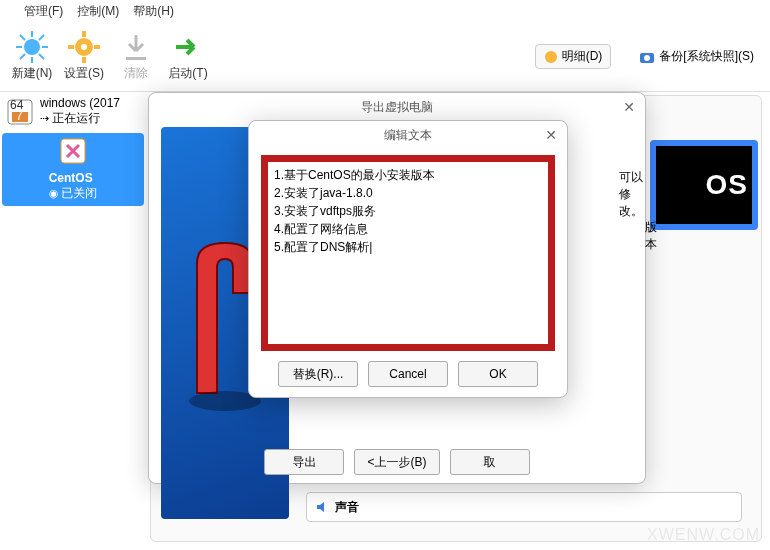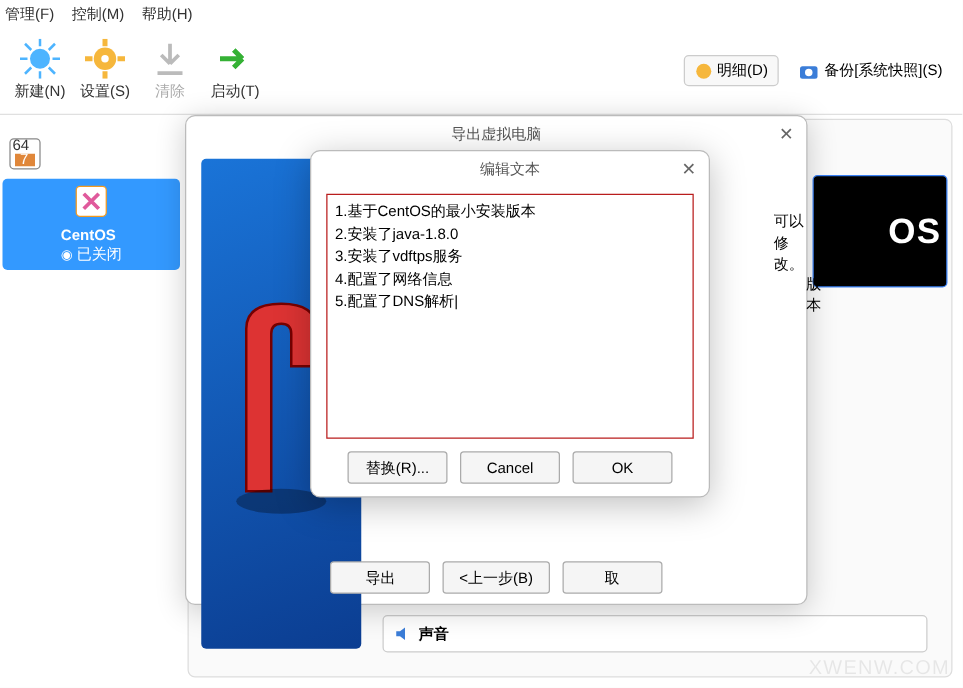--- a/index.html
+++ b/index.html
@@ -1,49 +1,49 @@
 <!DOCTYPE html>
 <html><head>
 <meta charset="utf-8">
 <style>
 * { box-sizing: border-box; margin: 0; padding: 0; font-family: "Microsoft YaHei", sans-serif; font-size: 12px; }
 body { width: 770px; height: 550px; background: #fff; position: relative; overflow: hidden; }
-.menubar { height: 22px; display: flex; align-items: center; padding: 0 4px; gap: 14px; }
+.menubar { height: 22px; display: flex; align-items: center; padding: 0 24px; gap: 14px; }
 .menubar span { color: #333; cursor: default; }
 .toolbar { height: 70px; display: flex; align-items: center; padding: 0 6px; border-bottom: 1px solid #e0e0e0; position: relative; }
 .tbtn { display: flex; flex-direction: column; align-items: center; justify-content: center; width: 52px; height: 60px; gap: 2px; }
 .tbtn .ic { width: 32px; height: 32px; }
 .tbtn .lb { color: #333; }
 .tbtn.dis .lb { color: #aaa; }
-.right-tools { position: absolute; right: 8px; top: 22px; display: flex; gap: 8px; align-items: center; text-align: center; }
+.right-tools { position: absolute; right: 8px; top: 22px; display: flex; gap: 20px; align-items: center; text-align: center; }
 .chip { border: 1px solid #ccc; border-radius: 4px; padding: 3px 8px; display: flex; align-items: center; gap: 4px; background: #f8f8f8; }
 .chip.nb { border: none; background: transparent; }
 .vmlist { position: absolute; left: 0; top: 92px; width: 146px; }
-.vmitem { display: flex; align-items: center; padding: 4px 6px; gap: 6px; margin-top: 13px; }
+.vmitem { display: flex; align-items: center; padding: 4px 6px; gap: 6px; }
 .vmitem.sel { background: #3399ff; color: #fff; border-radius: 4px; margin: 2px; flex-direction: column; }
 .vmitem .osic { width: 28px; height: 28px; }
 .vmitem .txt { display: flex; flex-direction: column; }
 .vmitem .st { font-size: 11px; }
 .details { position: absolute; left: 150px; right: 8px; top: 95px; bottom: 8px; border: 1px solid #ddd; border-radius: 6px; background: #fafafa; }
-.preview { position: absolute; right: 12px; top: 140px; width: 108px; height: 90px; background: #000; border: 1px solid #3b82f6; border-radius: 4px; display:flex; align-items:center; justify-content:flex-end; padding-right:4px;}
+.preview { position: absolute; right: 12px; top: 140px; width: 108px; height: 90px; background: #000; border: 6px solid #3b82f6; border-radius: 4px; display:flex; align-items:center; justify-content:flex-end; padding-right:4px;}
 .preview span{color:#fff; font-size:28px; font-weight:bold; letter-spacing:1px;}
 .sec { position: absolute; left: 306px; top: 492px; right: 28px; height: 30px; border: 1px solid #ccc; border-radius: 4px; display: flex; align-items: center; padding: 0 8px; gap: 6px; background: #fff; }
 
 .dlg1 { position: absolute; left: 148px; top: 92px; width: 498px; height: 392px; background: #fff; border: 1px solid #bbb; border-radius: 8px; box-shadow: 0 4px 24px rgba(0,0,0,.2); }
 .dlg1 .ttl { text-align: center; padding: 6px; color: #555; position: relative; }
 .dlg1 .cx { position: absolute; right: 10px; top: 6px; font-size: 14px; color: #666; }
 .logo { position: absolute; left: 12px; top: 34px; width: 128px; height: 392px; background: linear-gradient(160deg,#1a74d8,#0b3d91); border-radius: 4px; display:flex; align-items:center; justify-content:center;}
 .logo svg{width:96px;height:200px;}
 .btnrow { position: absolute; left: 0; right: 0; bottom: 8px; display: flex; justify-content: center; gap: 10px; }
 .btn { min-width: 80px; height: 26px; border: 1px solid #aaa; background: #f5f5f5; border-radius: 3px; display: flex; align-items: center; justify-content: center; padding: 0 12px; }
 
 .dlg2 { position: absolute; left: 248px; top: 120px; width: 320px; height: 278px; background: #fff; border: 1px solid #bbb; border-radius: 8px; box-shadow: 0 6px 28px rgba(0,0,0,.25); z-index: 5; }
 .dlg2 .ttl { text-align: center; padding: 6px; color: #555; position: relative; }
 .dlg2 .cx { position: absolute; right: 10px; top: 6px; font-size: 14px; color: #666; }
-.dlg2 textarea { position: absolute; left: 12px; top: 34px; right: 12px; height: 196px; border: 1px solid #b91c1c; resize: none; padding: 4px 6px; font-size: 12px; line-height: 1.5; }
+.dlg2 textarea { position: absolute; left: 12px; top: 34px; right: 12px; height: 196px; border: 7px solid #b91c1c; resize: none; padding: 4px 6px; font-size: 12px; line-height: 1.5; }
 .dlg2 .brow { position: absolute; left: 0; right: 0; bottom: 10px; display: flex; justify-content: center; gap: 10px; }
 .wm { position: absolute; right: 10px; bottom: 6px; font-size: 16px; color: rgba(0,0,0,.08); letter-spacing: 1px; pointer-events:none;}
 .hidden-text{color:#000000;}
 </style>
 </head>
 <body>
 
 <div class="menubar">
   <span>管理(F)</span>
   <span>控制(M)</span>
@@ -111,20 +111,24 @@
 </div>
 
 <div class="vmlist">
   <div class="vmitem">
     <svg class="osic" viewBox="0 0 28 28">
         <rect x="2" y="2" width="24" height="24" rx="3" fill="#fff" stroke="#888"></rect>
         <text x="4" y="11" font-size="7" fill="#333">64</text>
         <path d="M6 14h16v10H6z" fill="#e0873a"></path>
         <text x="10" y="22" font-size="9" fill="#fff">7</text>
       </svg>
+    <div class="txt">
+      <span>windows (2017</span>
+      <span class="st">⇢ <span>正在运行</span></span>
+    </div>
   </div>
   <div class="vmitem sel">
     <svg class="osic" viewBox="0 0 28 28">
         <rect x="2" y="2" width="24" height="24" rx="3" fill="#fff" stroke="#f39a1e"></rect>
         <path d="M8 8l12 12M20 8L8 20" stroke="#e05a9c" stroke-width="3"></path>
       </svg>
     <div class="txt">
       <b>CentOS</b>
       <span class="st">◉ <span>已关闭</span></span>
     </div>

